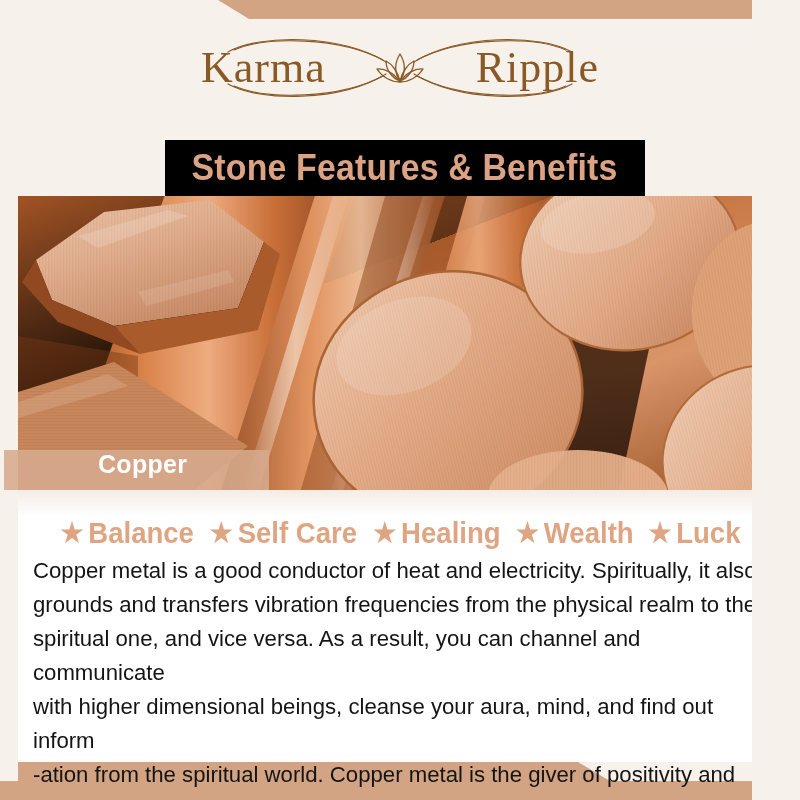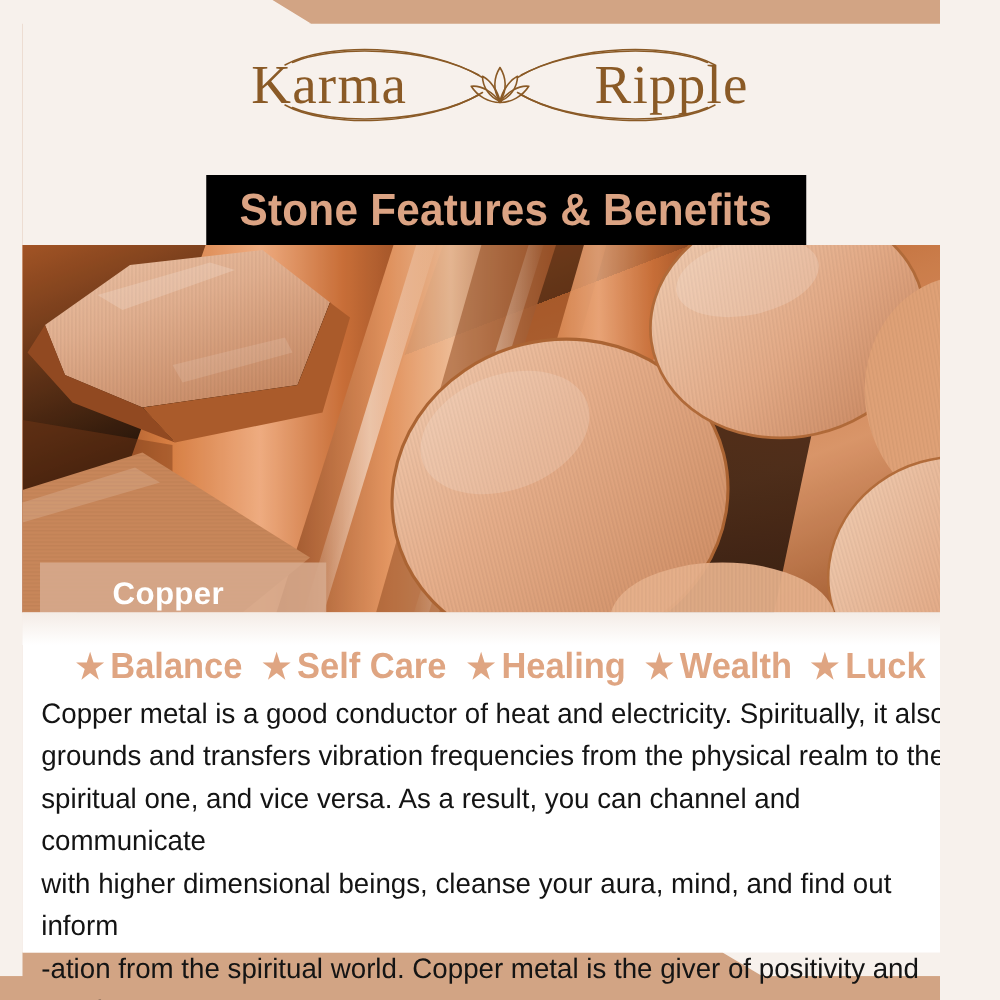--- a/index.html
+++ b/index.html
@@ -73,23 +73,23 @@
 
   
   .photo{
     position:absolute;left:18px;top:196px;width:764px;height:294px;
     overflow:hidden;background:#b7602f;
   }
   .photo svg{display:block;width:764px;height:294px;}
 
   
   .caption-chip{
-    position:absolute;left:32px;top:450px;width:229px;height:40px;
+    position:absolute;left:4px;top:450px;width:229px;height:40px;
     background:rgba(214,170,141,.88);
-    display:flex;align-items:flex-end;
+    display:flex;align-items:flex-start;padding-left:36px;
   }
   .caption-text{
     margin-left:58px;color:#ffffff;font-size:25px;font-weight:bold;
     font-family:"Liberation Sans",sans-serif;letter-spacing:.3px;
   }
 
   
   .content{
     position:absolute;left:18px;top:490px;width:764px;height:272px;
     background:#ffffff;

